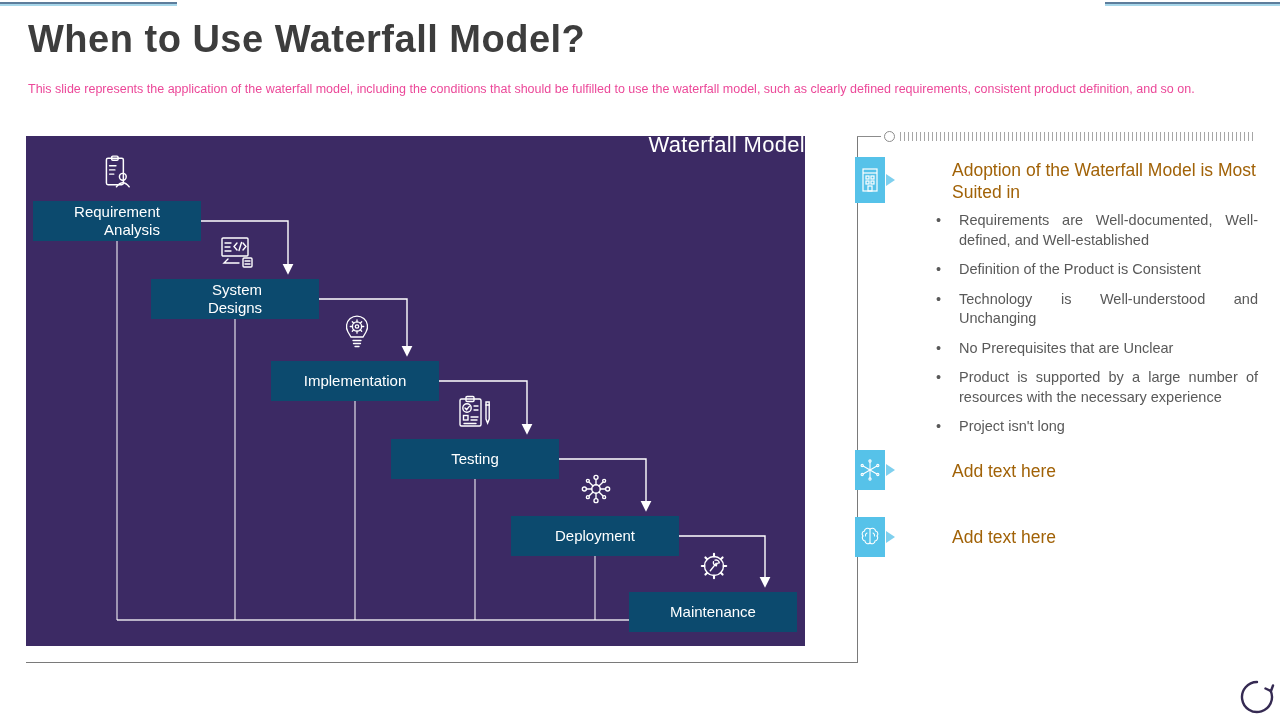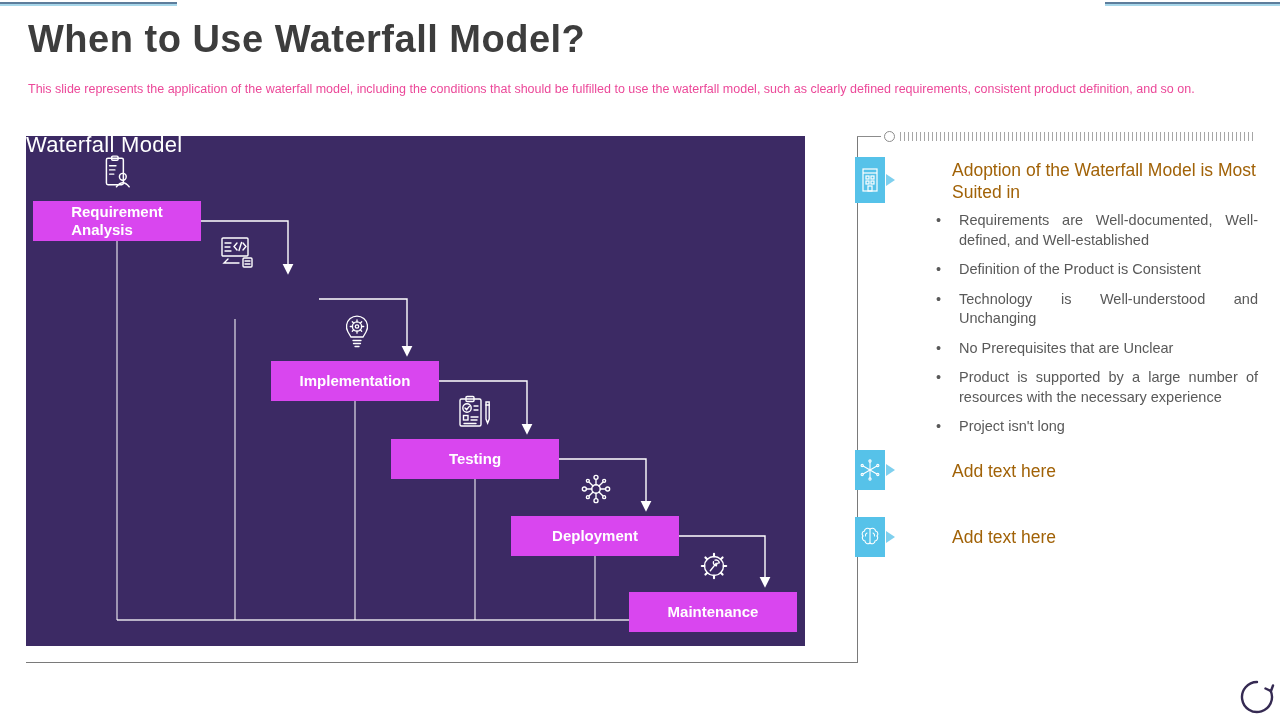--- a/index.html
+++ b/index.html
@@ -13,25 +13,25 @@
   .topline.right { left:1105px; width:175px; }
 
   
   .title { position:absolute; left:28px; top:18px; width:1000px;
            font-size:38px; font-weight:bold; color:#3d3d3d; letter-spacing:.5px; }
   .subtitle { position:absolute; left:28px; top:81px; width:1198px;
               font-size:12.5px; line-height:17px; color:#ec4899; text-align:justify; }
 
   
   .panel { position:absolute; left:26px; top:136px; width:779px; height:510px; background:#3C2A64; }
-  .panel-title { position:absolute; left:0; top:132px; width:100%; text-align:left;
+  .panel-title { position:absolute; left:0; top:132px; width:100%; text-align:right;
                  font-size:22px; color:#ffffff; font-weight:400; letter-spacing:.3px; }
-  .stage { position:absolute; width:168px; height:40px; background:#d946ef;
-           display:flex; align-items:center; justify-content:center; text-align:left;
-           color:#fff; font-weight:bold; font-size:15px; line-height:18px; white-space:pre-line; }
+  .stage { position:absolute; width:168px; height:40px; background:#0c4a6e;
+           display:flex; align-items:center; justify-content:center; text-align:right;
+           color:#fff; font-weight:normal; font-size:15px; line-height:18px; white-space:pre-line; }
   .conn-svg { position:absolute; left:26px; top:136px; width:779px; height:510px; }
   .sicon { position:absolute; width:36px; height:36px; }
 
   
   .rule-h { position:absolute; left:26px; top:662px; width:832px; height:1px; background:#7a7a7a; }
   .rule-v { position:absolute; left:857px; top:136px; width:1px; height:526px; background:#7a7a7a; }
   .decor-h { position:absolute; left:857px; top:136px; width:24px; height:1px; background:#8c8c8c; }
   .decor-ring { position:absolute; left:884px; top:131px; width:11px; height:11px;
                 border:1.5px solid #8c8c8c; border-radius:50%; background:#fff; }
   .decor-ticks { position:absolute; left:900px; top:132px; width:354px; height:9px;
@@ -82,20 +82,22 @@
     <line x1="329" y1="265" x2="329" y2="484" stroke="rgba(255,255,255,.85)" stroke-width="1.2"></line>
     <line x1="449" y1="343" x2="449" y2="484" stroke="rgba(255,255,255,.85)" stroke-width="1.2"></line>
     <line x1="569" y1="420" x2="569" y2="484" stroke="rgba(255,255,255,.85)" stroke-width="1.2"></line>
     <line x1="91" y1="484" x2="603" y2="484" stroke="rgba(255,255,255,.85)" stroke-width="1.5"></line>
   </svg>
 
   <div class="panel-title" style="left:26px; width:779px; position:absolute;">Waterfall Model</div>
 
   <div class="stage" style="left:33px;  top:201px;">Requirement
 Analysis</div>
+  <div class="stage" style="left:151px; top:279px;">System
+Designs</div>
   <div class="stage" style="left:271px; top:361px;">Implementation</div>
   <div class="stage" style="left:391px; top:439px;">Testing</div>
   <div class="stage" style="left:629px; top:592px;">Maintenance</div>
   <div class="stage" style="left:511px; top:516px;">Deployment</div>
 
   <svg class="sicon" style="left:99px; top:154px;" viewBox="0 0 34 34" fill="none" stroke="#fff" stroke-width="1.4" stroke-linecap="round">
     <rect x="7" y="4" width="16" height="25" rx="1.5"></rect>
     <rect x="12" y="2" width="6" height="4" rx="1"></rect>
     <line x1="10" y1="11" x2="16" y2="11"></line>
     <line x1="10" y1="15" x2="15" y2="15"></line>

